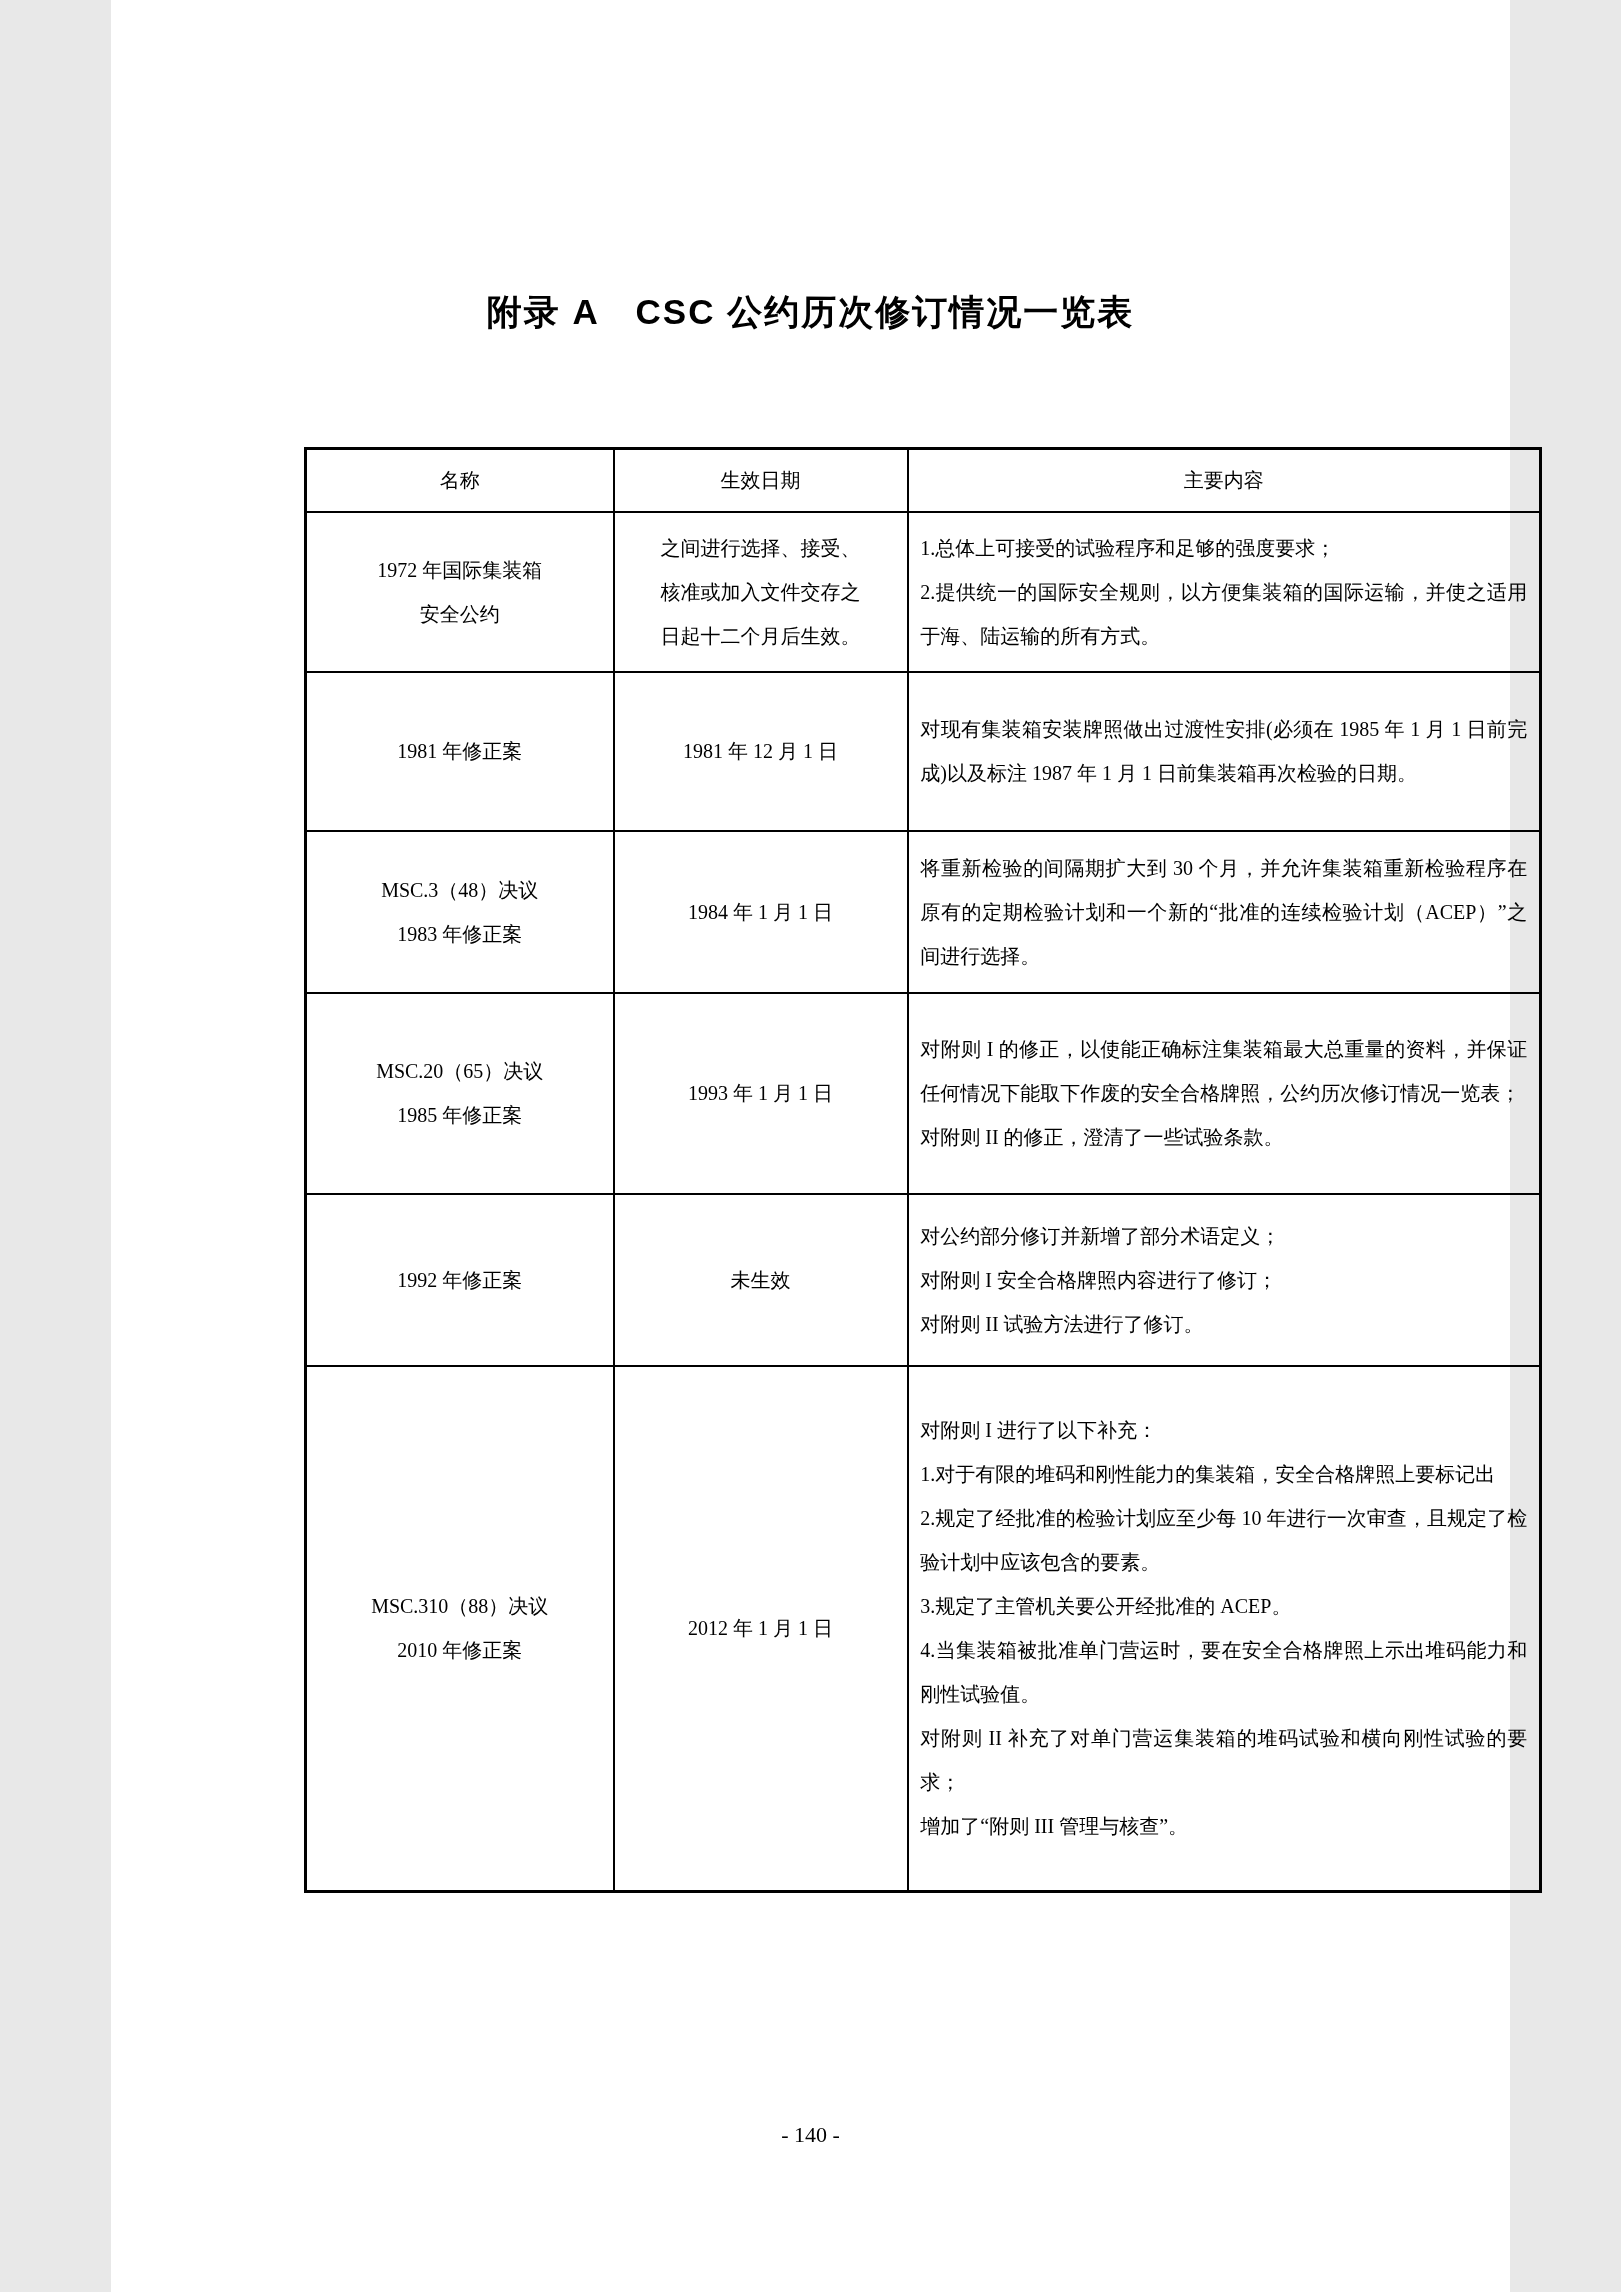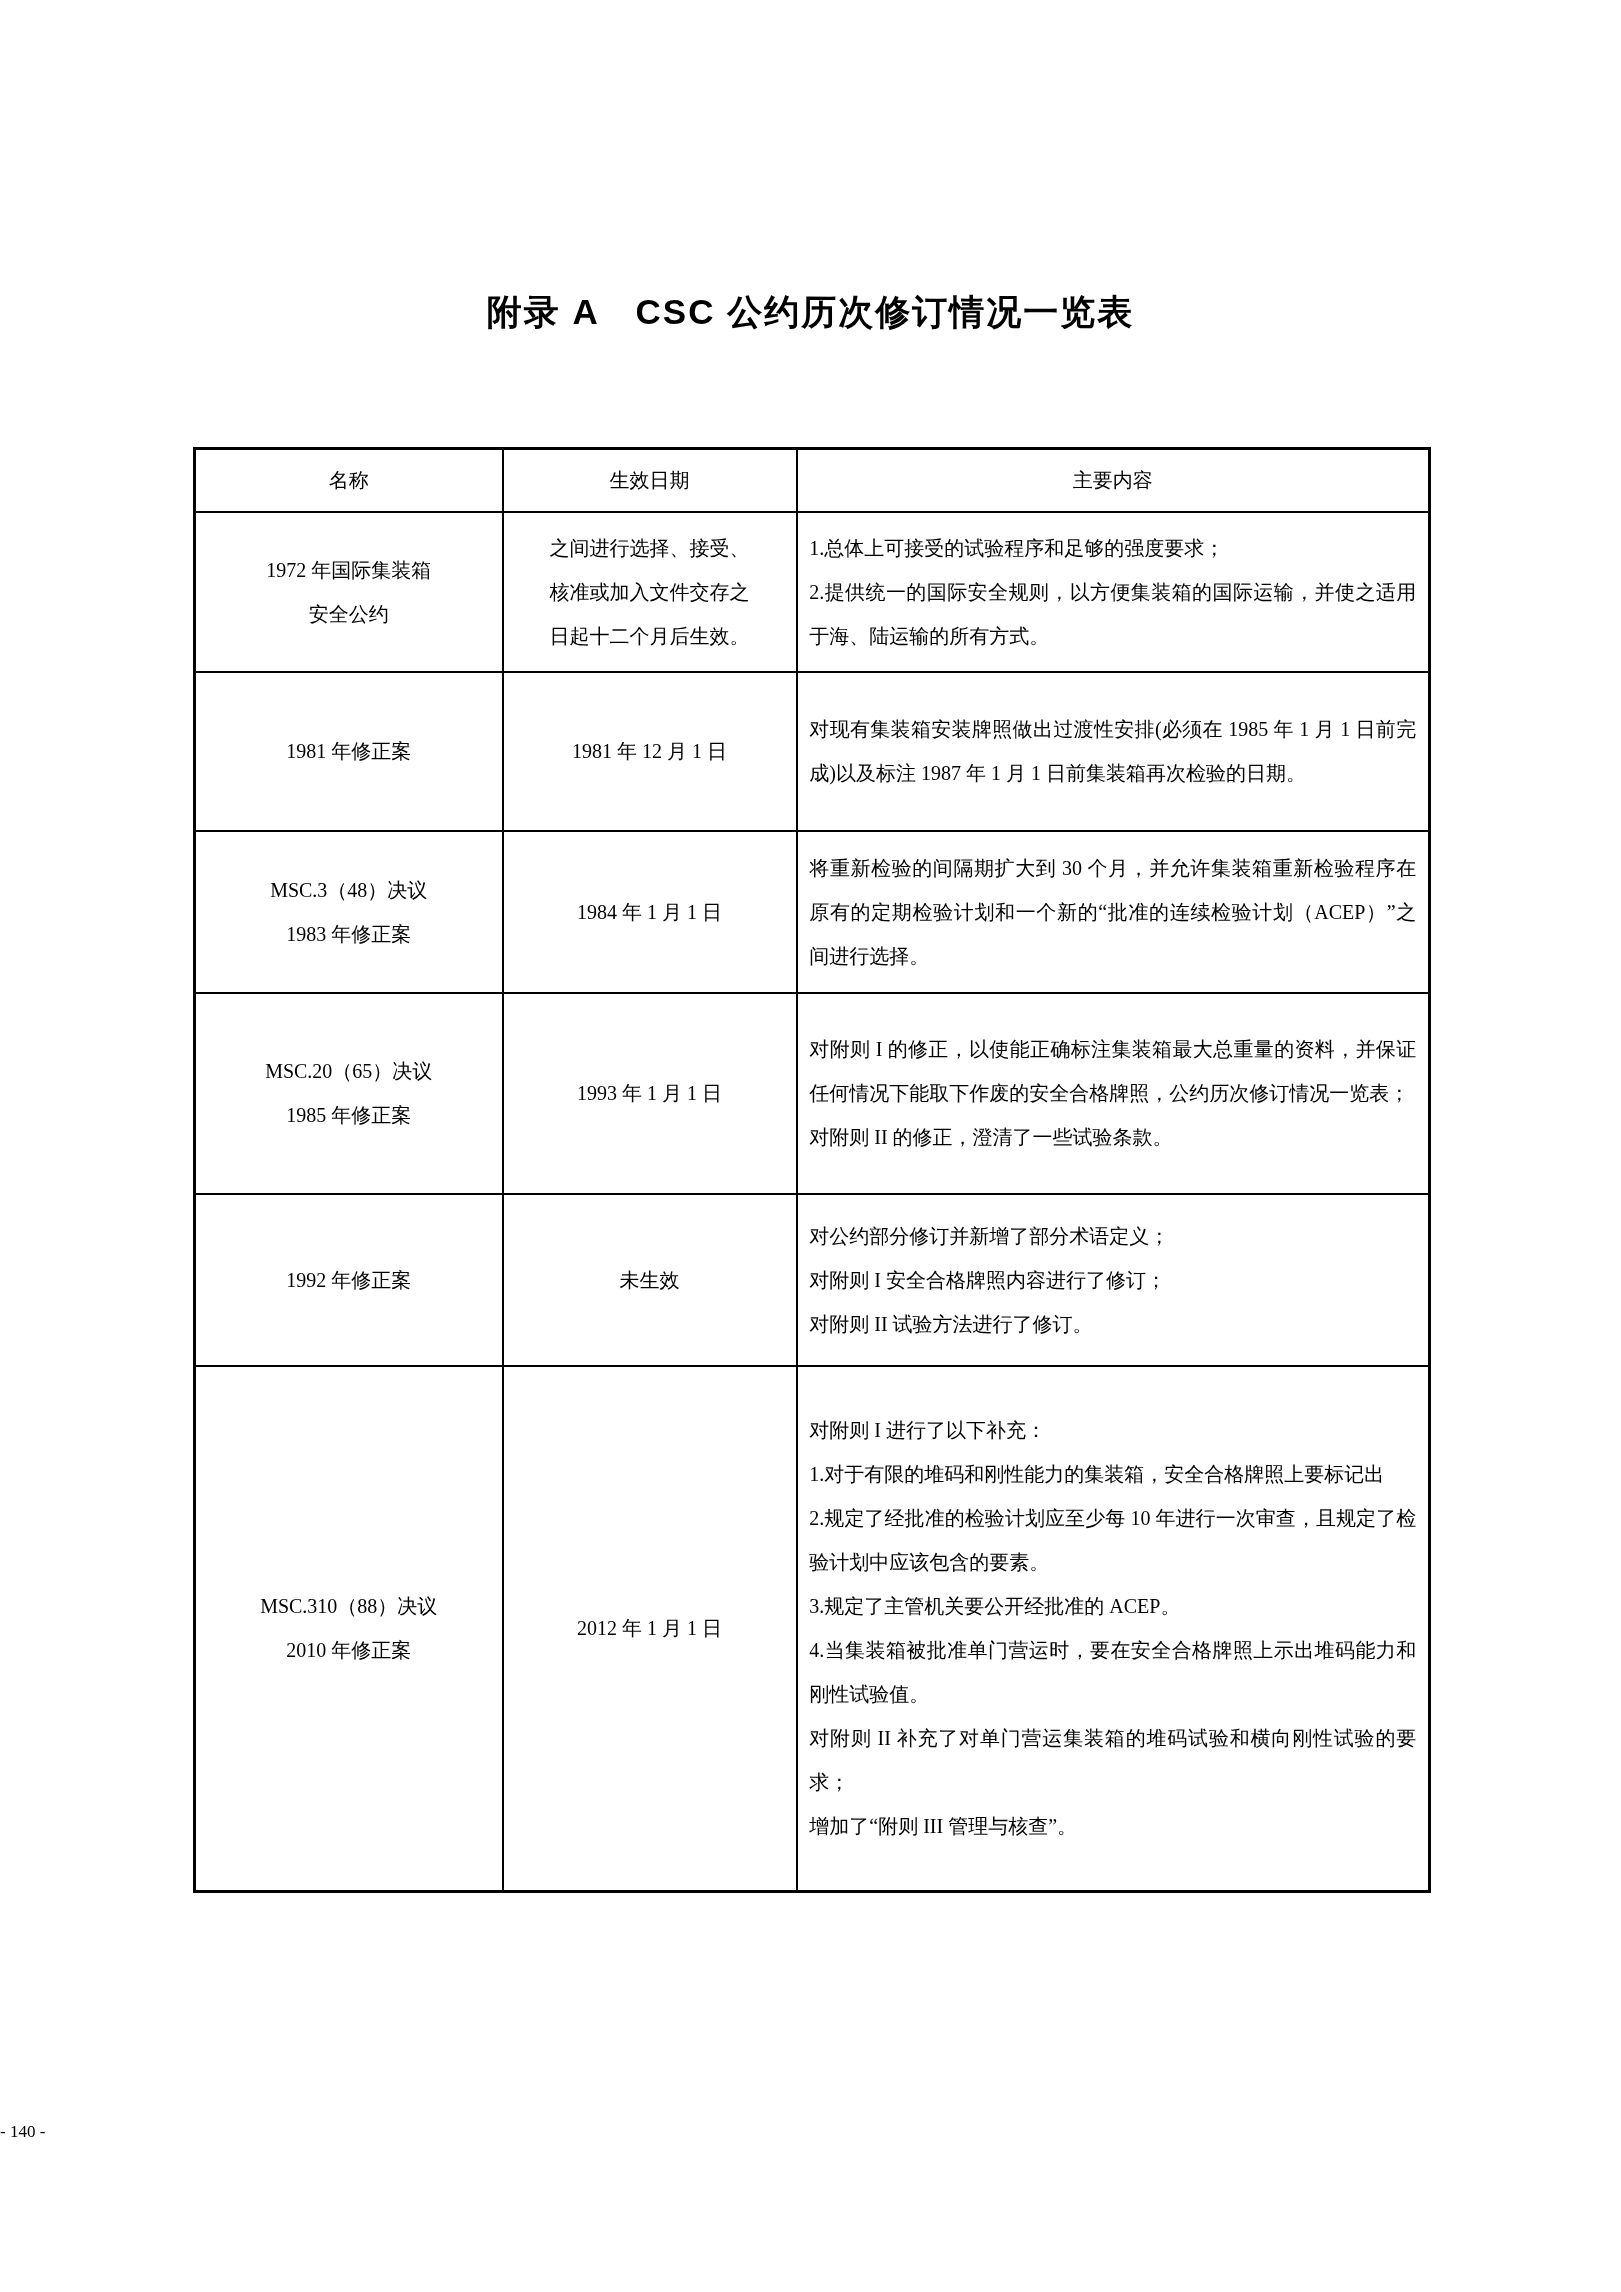--- a/index.html
+++ b/index.html
@@ -2,21 +2,21 @@
 <html><head>
 <meta charset="utf-8">
 <style>
   html, body {
     margin: 0;
     padding: 0;
     background: #e8e8e8;
   }
   .page {
     position: relative;
-    width: 1621px;
+    width: 1399px;
     height: 2293px;
     margin: 0 auto;
     background: #ffffff;
     color: #000000;
     font-family: "Liberation Serif", "DejaVu Serif", serif;
   }
   .title {
     position: absolute;
     top: 289px;
     left: 0;
@@ -72,21 +72,22 @@
     text-align: justify;
     padding-left: 13.7px;
     padding-right: 13.7px;
   }
   td .line { }
   .footer {
     position: absolute;
     top: 2122px;
     left: 0;
     width: 100%;
-    font-size: 17px;
+    text-align: center;
+    font-size: 22px;
     color: #000000;
   }
 </style>
 </head>
 <body>
 
 <div class="page">
 
   <h1 class="title">附录 A　CSC 公约历次修订情况一览表</h1>
 

